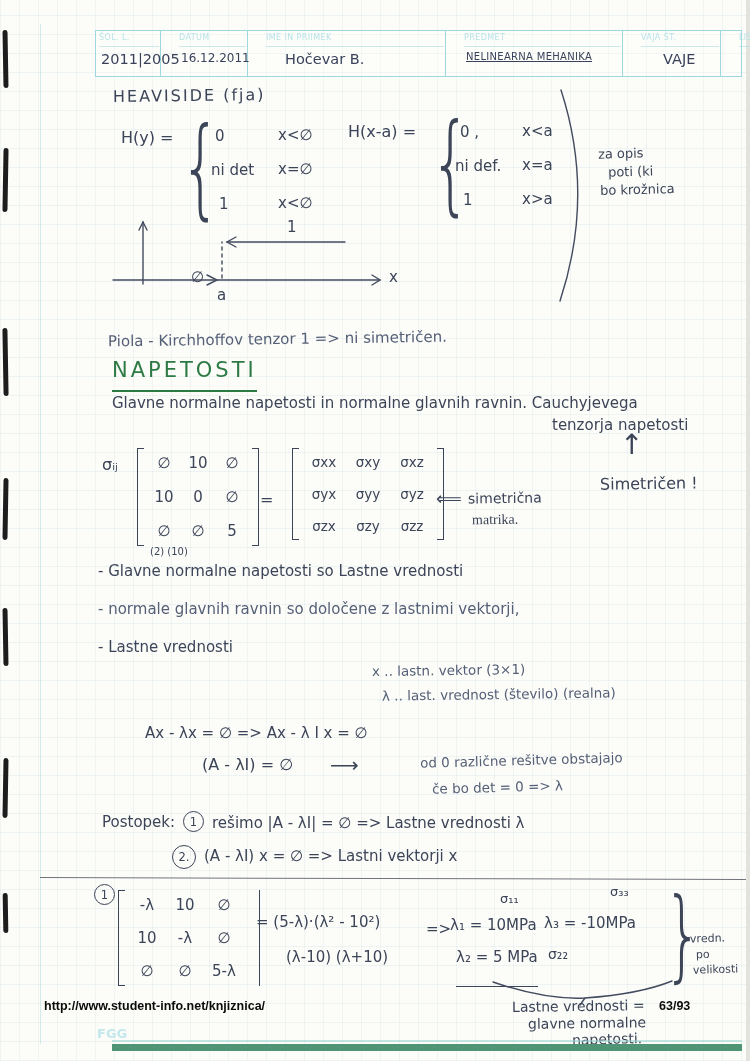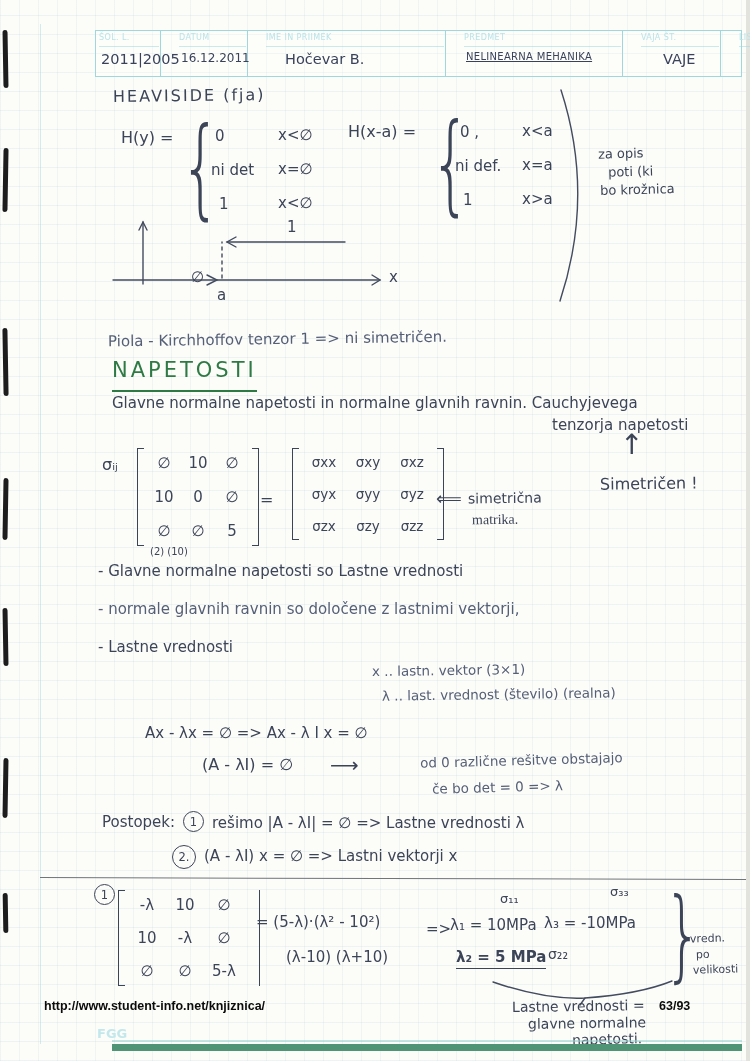--- a/index.html
+++ b/index.html
@@ -202,21 +202,21 @@
     <span class="c">∅</span>
     <span class="c">5-λ</span>
   </div>
   <div class="hw" style="left:256px;top:913px;">= (5-λ)·(λ² - 10²)</div>
   <div class="hw" style="left:286px;top:948px;">(λ-10) (λ+10)</div>
   <div class="hw" style="left:426px;top:920px;">=&gt;</div>
   <div class="hw" style="left:500px;top:891px;font-size:13px;">σ₁₁</div>
   <div class="hw" style="left:450px;top:916px;">λ₁ = 10MPa</div>
   <div class="hw" style="left:610px;top:884px;font-size:13px;">σ₃₃</div>
   <div class="hw" style="left:536px;top:914px;margin-left:8px;">λ₃ = -10MPa</div>
-  <div class="hw" style="left:456px;top:948px;border-bottom:1.2px solid #3c4457;padding-bottom:2px;font-weight:bold;">λ₂ = 5 MPa</div>
+  <div class="hw" style="left:456px;top:948px;border-bottom:1.2px solid #3c4457;padding-bottom:20px;">λ₂ = 5 MPa</div>
   <div class="hw" style="left:548px;top:946px;font-size:14px;">σ₂₂</div>
   <div class="brace" style="left:664px;top:885px;font-size:100px;">}</div>
   <div class="hw r2" style="left:690px;top:932px;font-size:11px;">vredn.</div>
   <div class="hw r2" style="left:696px;top:948px;font-size:11px;">po</div>
   <div class="hw r2" style="left:693px;top:963px;font-size:11px;">velikosti</div>
 
   <svg style="left:490px;top:978px;" width="190" height="28">
     <path class="stroke" d="M3,4 Q55,22 95,20 Q150,16 182,3"></path>
     <path class="stroke" d="M95,20 L90,27"></path>
   </svg>

